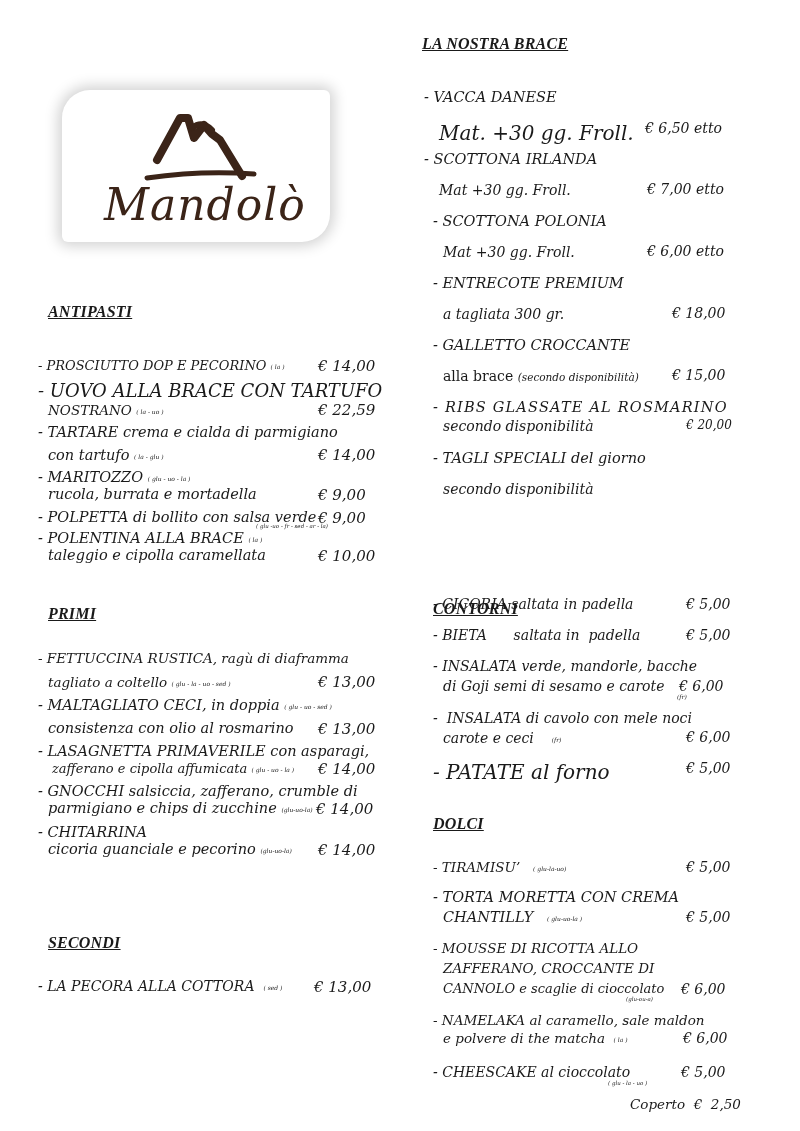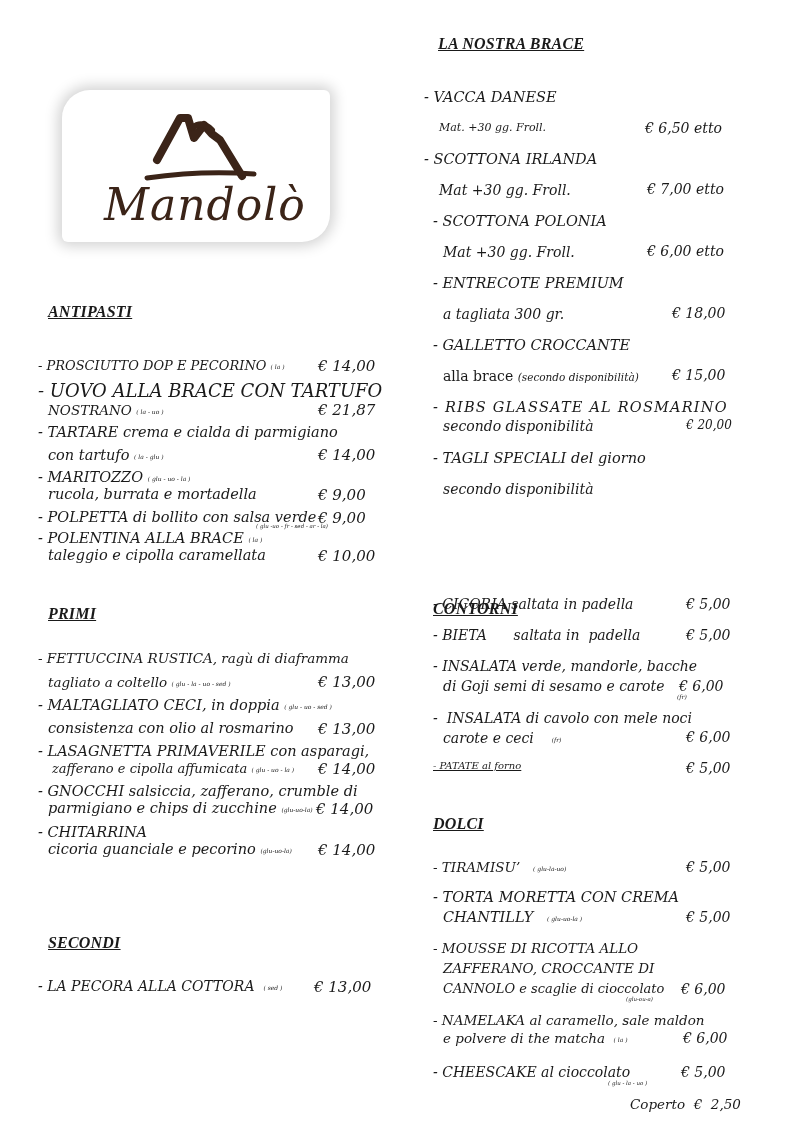--- a/index.html
+++ b/index.html
@@ -32,21 +32,21 @@
   </svg>
 </div>
 
 <div class="abs hdr" style="left:48px; top:303px;">ANTIPASTI</div>
 
 <div class="abs t" style="left:38px; top:358px; font-size:13px;"><span>- PROSCIUTTO DOP  E  PECORINO</span> <span class="sm">( la )</span></div>
 <div class="abs price" style="left:318px; top:357px;">€ 14,00</div>
 
 <div class="abs t" style="left:38px; top:380px; font-size:18px;">- UOVO ALLA BRACE CON TARTUFO</div>
 <div class="abs t" style="left:48px; top:402px; font-size:13.5px;"><span>NOSTRANO</span> <span class="sm">( la - uo )</span></div>
-<div class="abs price" style="left:318px; top:401px;">€ 21,87</div>
+<div class="abs price" style="left:318px; top:401px;">€ 22,59</div>
 
 <div class="abs t" style="left:38px; top:424px;">- TARTARE crema e cialda di parmigiano</div>
 <div class="abs t" style="left:48px; top:447px;"><span>con tartufo</span> <span class="sm">( la - glu )</span></div>
 <div class="abs price" style="left:318px; top:446px;">€ 14,00</div>
 
 <div class="abs t" style="left:38px; top:469px;"><span>- MARITOZZO</span> <span class="sm">( glu - uo - la )</span></div>
 <div class="abs t" style="left:48px; top:486px;">rucola, burrata e mortadella</div>
 <div class="abs price" style="left:318px; top:486px;">€  9,00</div>
 
 <div class="abs t" style="left:38px; top:509px;">- POLPETTA  di bollito con salsa verde</div>
@@ -76,24 +76,24 @@
 <div class="abs price" style="left:316px; top:800px;">€ 14,00</div>
 
 <div class="abs t" style="left:38px; top:824px;">- CHITARRINA</div>
 <div class="abs t" style="left:48px; top:841px;"><span>cicoria guanciale e pecorino</span> <span class="sm">(glu-uo-la)</span></div>
 <div class="abs price" style="left:318px; top:841px;">€ 14,00</div>
 
 <div class="abs hdr" style="left:48px; top:934px;">SECONDI</div>
 <div class="abs t" style="left:38px; top:978px; font-size:14px;"><span>- LA PECORA ALLA COTTORA</span> &nbsp;<span class="sm">( sed )</span></div>
 <div class="abs price" style="left:314px; top:978px;">€ 13,00</div>
 
-<div class="abs hdr" style="left:438px; top:35px;text-align:center;">LA NOSTRA BRACE</div>
+<div class="abs hdr" style="left:422px; top:35px;text-align:center;">LA NOSTRA BRACE</div>
 
 <div class="abs t" style="left:424px; top:89px;">-  VACCA DANESE</div>
-<div class="abs t" style="left:439px; top:121px; font-size:11px;">Mat. +30 gg. Froll.</div>
+<div class="abs t" style="left:439px; top:121px; font-size:20px;">Mat. +30 gg. Froll.</div>
 <div class="abs price" style="left:645px; top:120px; font-size:14px;">€ 6,50 etto</div>
 
 <div class="abs t" style="left:424px; top:151px;">-  SCOTTONA IRLANDA</div>
 <div class="abs t" style="left:439px; top:182px; font-size:14px;">Mat  +30 gg. Froll.</div>
 <div class="abs price" style="left:647px; top:181px; font-size:14px;">€ 7,00 etto</div>
 
 <div class="abs t" style="left:433px; top:213px;">- SCOTTONA POLONIA</div>
 <div class="abs t" style="left:443px; top:244px; font-size:14px;">Mat +30 gg. Froll.</div>
 <div class="abs price" style="left:647px; top:243px; font-size:14px;">€ 6,00 etto</div>
 
@@ -122,21 +122,21 @@
 
 <div class="abs t" style="left:433px; top:658px; font-size:14px;">- INSALATA verde, mandorle, bacche</div>
 <div class="abs t" style="left:443px; top:678px; font-size:14px;">di Goji semi di sesamo e carote</div>
 <div class="abs sm" style="left:677px; top:693px;">(fr)</div>
 <div class="abs price" style="left:679px; top:678px; font-size:14px;">€ 6,00</div>
 
 <div class="abs t" style="left:433px; top:710px; font-size:14px; white-space:pre;">-  INSALATA di cavolo con mele noci</div>
 <div class="abs t" style="left:443px; top:730px; font-size:14px;"><span>carote e ceci</span> &nbsp;&nbsp;&nbsp;<span class="sm">(fr)</span></div>
 <div class="abs price" style="left:686px; top:729px; font-size:14px;">€ 6,00</div>
 
-<div class="abs t" style="left:433px; top:760px; font-size:10px;text-decoration:underline;">- PATATE  al  forno</div>
+<div class="abs t" style="left:433px; top:760px; font-size:20px;">- PATATE  al  forno</div>
 <div class="abs price" style="left:686px; top:760px; font-size:14px;">€ 5,00</div>
 
 <div class="abs hdr" style="left:433px; top:815px;">DOLCI</div>
 
 <div class="abs t" style="left:433px; top:859px; font-size:13.5px;"><span>- TIRAMISU’</span> &nbsp;&nbsp;<span class="sm">( glu-la-uo)</span></div>
 <div class="abs price" style="left:686px; top:859px; font-size:14px;">€ 5,00</div>
 
 <div class="abs t" style="left:433px; top:889px;">- TORTA MORETTA CON CREMA</div>
 <div class="abs t" style="left:443px; top:909px;"><span>CHANTILLY</span> &nbsp;&nbsp;<span class="sm">( glu-uo-la )</span></div>
 <div class="abs price" style="left:686px; top:909px; font-size:14px;">€ 5,00</div>

